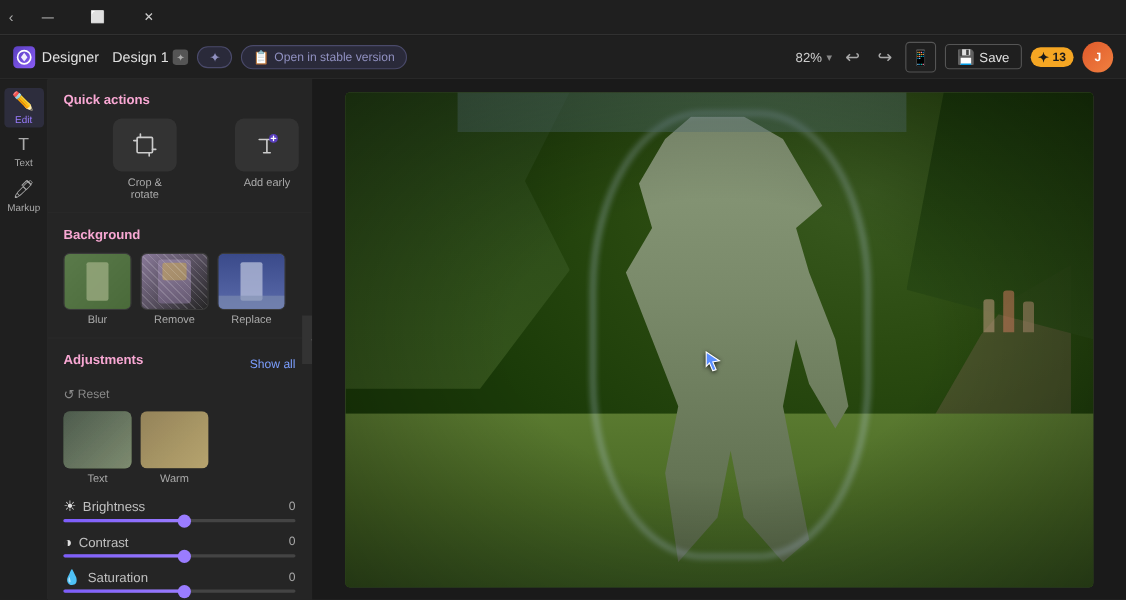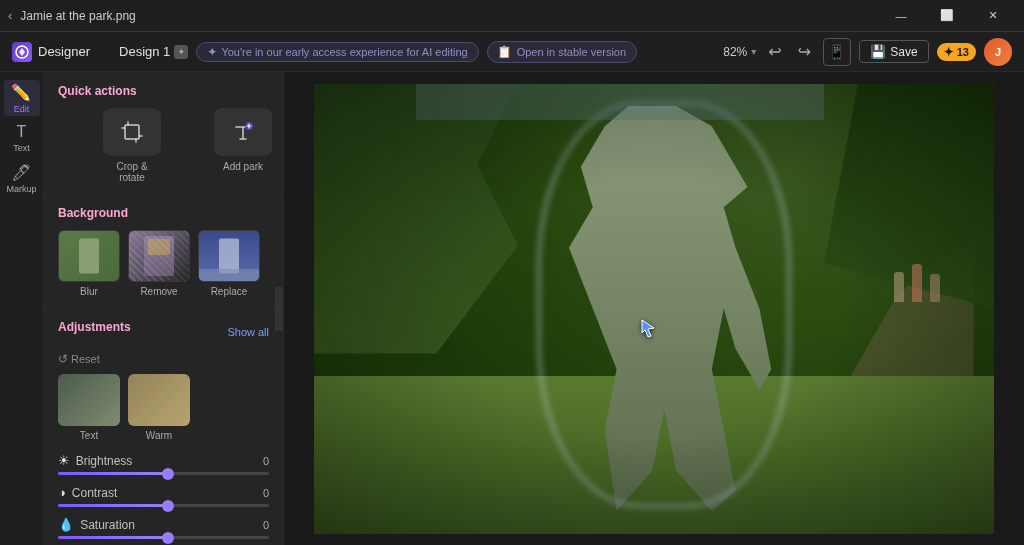--- a/index.html
+++ b/index.html
@@ -60,21 +60,21 @@
       height: 40px;
       padding: 0 12px;
       flex-shrink: 0;
       border-bottom: 1px solid #2a2a2a;
       gap: 8px;
     }
     .logo-area {
       display: flex;
       align-items: center;
       gap: 6px;
-      margin-right: 21px;
+      margin-right: 4px;
     }
     .logo-icon {
       width: 20px;
       height: 20px;
       background: linear-gradient(135deg, #5a3fc0, #8a5cf6);
       border-radius: 4px;
       display: flex;
       align-items: center;
       justify-content: center;
       font-size: 10px;
@@ -542,21 +542,20 @@
     
     .filter-light { background: linear-gradient(135deg, #8a9a7a, #aabba0); filter: brightness(1.2); }
     .filter-lofi { background: linear-gradient(135deg, #4a5a4a, #6a7a5a); filter: contrast(1.3) saturate(0.8); }
     .filter-warm { background: linear-gradient(135deg, #8a7a4a, #aa9a5a); filter: sepia(0.4); }
   </style>
 </head>
 <body>
 
 <div id="title-bar">
   <span class="back-btn">‹</span>
-  <span class="file-name">Jamie at the park.png</span>
   <div class="win-controls">
     <button class="win-btn">—</button>
     <button class="win-btn">⬜</button>
     <button class="win-btn close">✕</button>
   </div>
 </div>
 
 <div id="header">
   <div class="logo-area">
     <div class="logo-icon">
@@ -566,21 +565,20 @@
       </svg>
     </div>
     <span class="app-name">Designer</span>
   </div>
   <div class="design-name">
     <span>Design 1</span>
     <div class="design-badge">✦</div>
   </div>
   <div class="early-access-badge">
     <span style="font-size:12px">✦</span>
-    <span>You're in our early access experience for AI editing</span>
   </div>
   <button class="open-stable-btn">
     <span style="font-size:12px">📋</span>
     <span>Open in stable version</span>
   </button>
   <div class="header-spacer"></div>
   <div class="zoom-control">
     <span>82%</span>
     <span style="font-size:10px; color:#888">▾</span>
   </div>
@@ -630,21 +628,21 @@
           <span class="qa-label">Crop &amp; rotate</span>
         </div>
         <div class="qa-item">
           <div class="qa-btn">
             <svg width="22" height="22" viewBox="0 0 22 22" fill="none">
               <path d="M4 6 L18 6 M11 6 L11 18 M8 18 L14 18" stroke="#ccc" stroke-width="1.5" stroke-linecap="round"></path>
               <circle cx="17" cy="5" r="4" fill="#5a3fc0"></circle>
               <path d="M17 3 L17 7 M15 5 L19 5" stroke="white" stroke-width="1.2" stroke-linecap="round"></path>
             </svg>
           </div>
-          <span class="qa-label">Add park</span>
+          <span class="qa-label">Add early</span>
         </div>
       </div>
     </div>
 
     <div class="panel-section">
       <div class="section-title">Background</div>
       <div class="bg-thumbs">
         <div class="bg-thumb">
           <div class="bg-thumb-img thumb-blur">
             <div style="position:absolute;inset:0;background:linear-gradient(135deg,#5a7a4a,#4a6a3a);filter:blur(1px);"></div>

